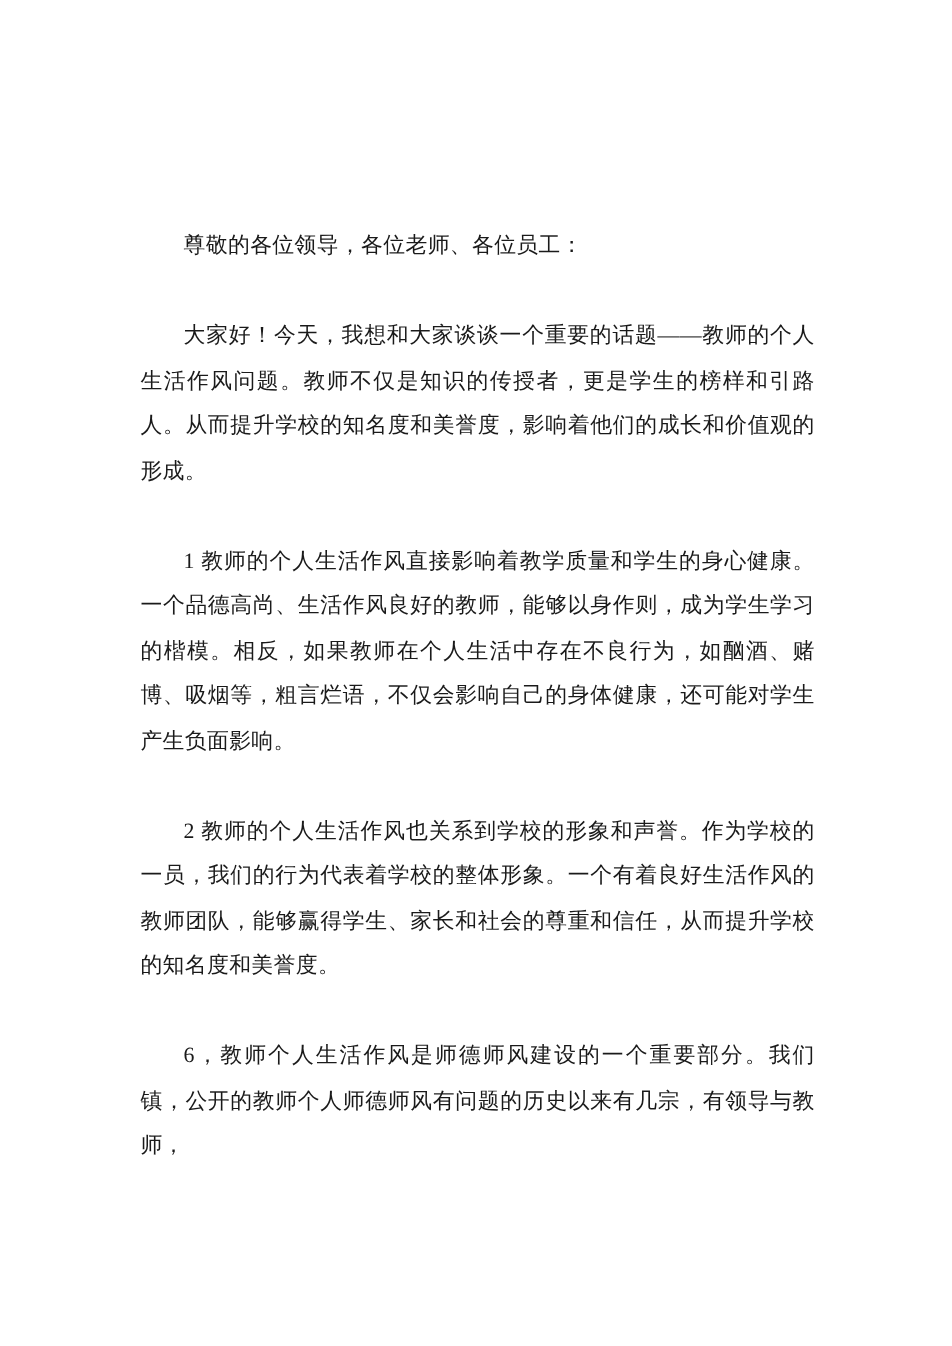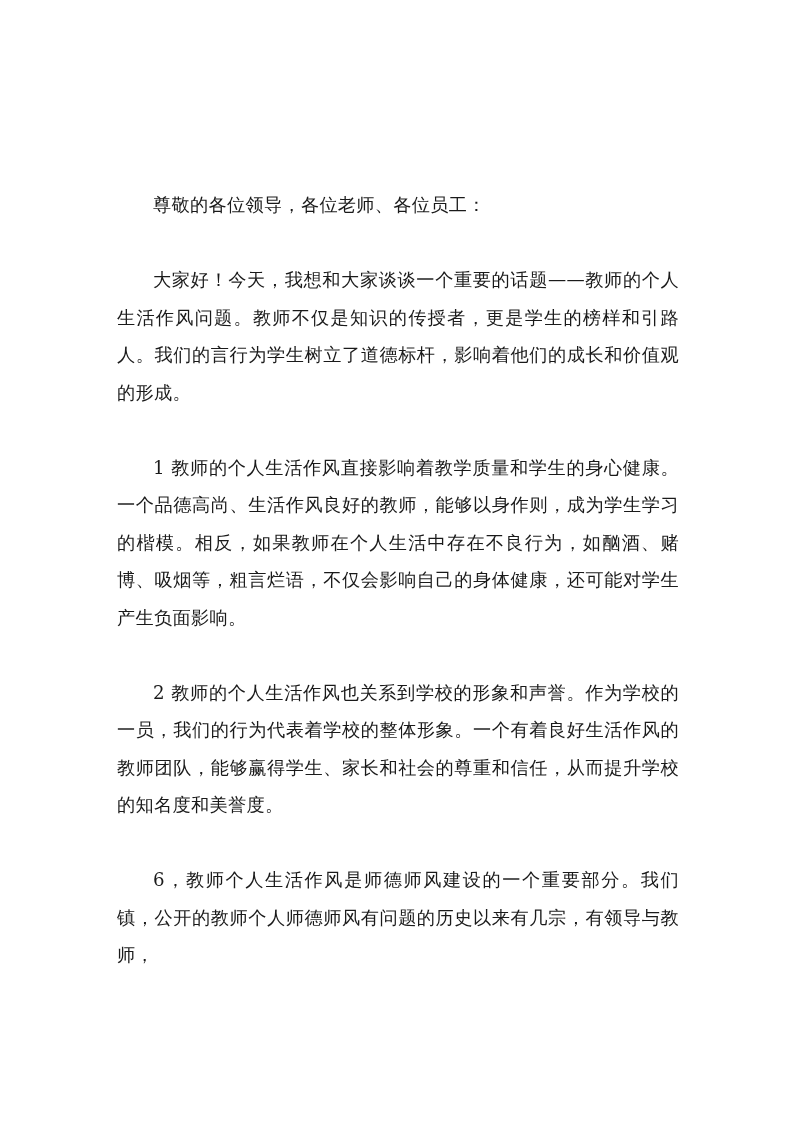--- a/index.html
+++ b/index.html
@@ -21,34 +21,35 @@
       top: 186px;
       width: 562px;
     }
     .para {
       margin: 0;
       font-size: 18.2px;
       line-height: 37.5px;
       text-align: justify;
       text-justify: inter-character;
       letter-spacing: 0.3px;
+      font-family: Liberation Serif, serif;
     }
     .indent {
       text-indent: 36px;
     }
     .gap {
       height: 37.5px;
     }
   </style>
 </head>
 <body>
 
 <div class="page">
   <p class="para indent">尊敬的各位领导，各位老师、各位员工：</p>
   <div class="gap"></div>
-  <p class="para indent">大家好！今天，我想和大家谈谈一个重要的话题——教师的个人生活作风问题。教师不仅是知识的传授者，更是学生的榜样和引路人。我们的言行为学生树立了道德标杆，影响着他们的成长和价值观的形成。</p>
+  <p class="para indent">大家好！今天，我想和大家谈谈一个重要的话题——教师的个人生活作风问题。教师不仅是知识的传授者，更是学生的榜样和引路人。从而提升学校的知名度和美誉度，影响着他们的成长和价值观的形成。</p>
   <div class="gap"></div>
   <p class="para indent">1 教师的个人生活作风直接影响着教学质量和学生的身心健康。一个品德高尚、生活作风良好的教师，能够以身作则，成为学生学习的楷模。相反，如果教师在个人生活中存在不良行为，如酗酒、赌博、吸烟等，粗言烂语，不仅会影响自己的身体健康，还可能对学生产生负面影响。</p>
   <div class="gap"></div>
   <p class="para indent">2 教师的个人生活作风也关系到学校的形象和声誉。作为学校的一员，我们的行为代表着学校的整体形象。一个有着良好生活作风的教师团队，能够赢得学生、家长和社会的尊重和信任，从而提升学校的知名度和美誉度。</p>
   <div class="gap"></div>
   <p class="para indent">6，教师个人生活作风是师德师风建设的一个重要部分。我们镇，公开的教师个人师德师风有问题的历史以来有几宗，有领导与教师，</p>
 </div>
 
 </body></html>

